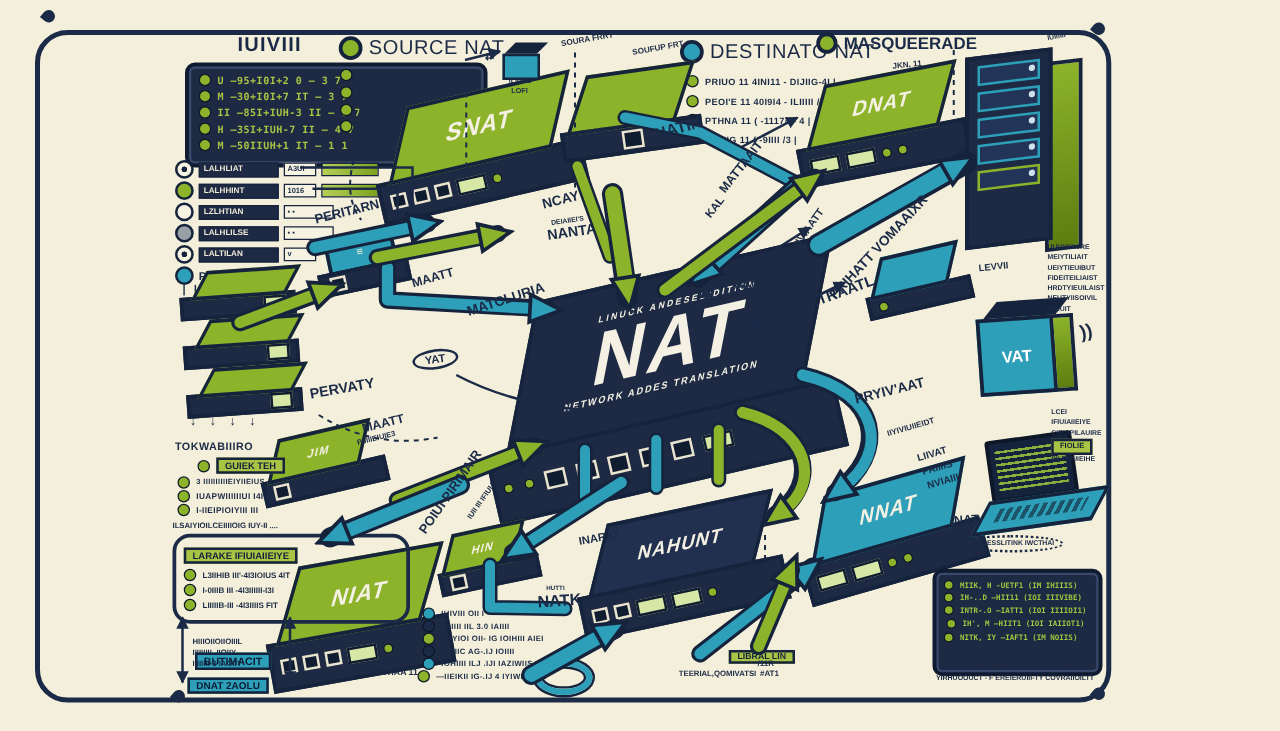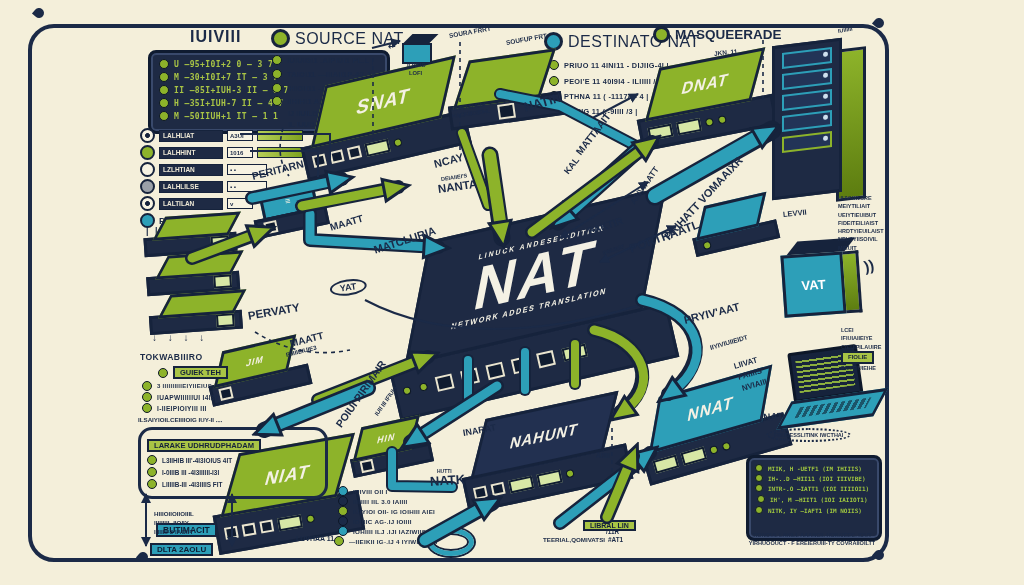--- a/index.html
+++ b/index.html
@@ -360,40 +360,40 @@
       <span class="gdot"></span>
       <span class="t" style="font-size:6.6px">IUAPWIIIIIIUI I4I3Y</span>
     </div>
   <div class="bul" style="left:142px;top:403px">
       <span class="gdot"></span>
       <span class="t" style="font-size:6.6px">I-IIEIPIOIYIII III</span>
     </div>
   <div class="lbl" style="left:138px;top:415px;font-size:6.2px;font-weight:700">ILSAIYIOILCEIIIIOIG IUY-II ‥‥</div>
 
   <div style="position:absolute;left:138px;top:427px;width:172px;height:58px;border:3px solid var(--ink);border-radius:14px;padding:4px 6px">
-    <span class="badge-g" style="font-size:7.6px">LARAKE UDHRUDPHADAM</span>
+    <span class="badge-g" style="font-size:7.6px">LARAKE IFIUIAIIEIYE</span>
     <div class="prow" style="margin:3px 0 0">
         <span class="gdot"></span>
         <span class="t" style="font-size:6.4px;font-weight:800">L3IIHIB III'-4I3IOIUS 4IT</span>
       </div>
     <div class="prow" style="margin:2px 0 0">
         <span class="gdot"></span>
         <span class="t" style="font-size:6.4px;font-weight:800">I-0IIIB III -4I3IIIIII-I3I</span>
       </div>
     <div class="prow" style="margin:2px 0 0">
         <span class="gdot"></span>
         <span class="t" style="font-size:6.4px;font-weight:800">LIIIIIB-III -4I3IIIIS FIT</span>
       </div>
   </div>
 
   <div class="lbl" style="left:156px;top:519px"><span class="badge-t" style="font-size:8.5px">BUTIMACIT</span></div>
   <div class="lbl" style="left:154px;top:510px;font-size:6.2px;font-weight:700">HIIIOIIOIIOIIIL</div>
   <div class="lbl" style="left:154px;top:519px;font-size:6.2px;font-weight:700">IIIIIIIIL IIOIIY</div>
   <div class="lbl" style="left:154px;top:528px;font-size:6.2px;font-weight:700">IIIIIIII-3 IAOIIY</div>
-  <div class="lbl" style="left:150px;top:538px"><span class="badge-t" style="font-size:8px">DLTA 2AOLU</span></div>
+  <div class="lbl" style="left:150px;top:538px"><span class="badge-t" style="font-size:8px">DNAT 2AOLU</span></div>
 
   <div class="bul" style="left:338px;top:486px">
       <span class="gdot" style="background:var(--teal)"></span>
       <span class="t" style="font-size:6.2px">IUIVIII OII I</span>
     </div>
   <div class="bul" style="left:338px;top:496px">
       <span class="gdot" style="background:var(--ink)"></span>
       <span class="t" style="font-size:6.2px">IIIIIIII IIL 3.0 IAIIII</span>
     </div>
   <div class="bul" style="left:338px;top:506px">

